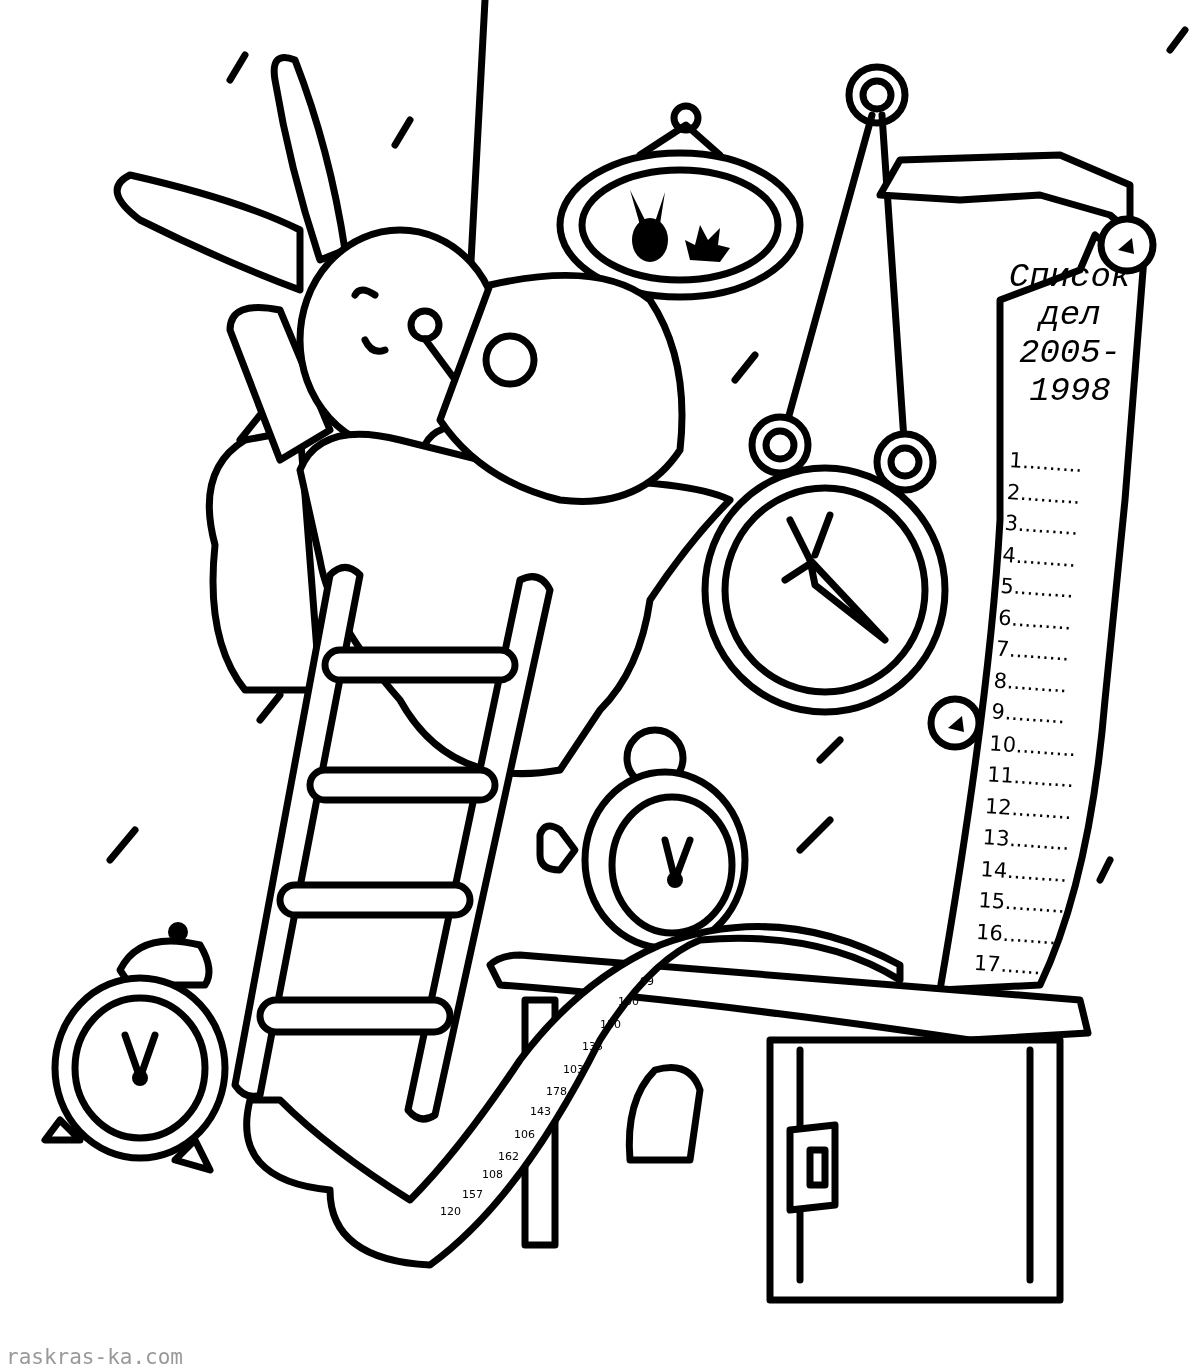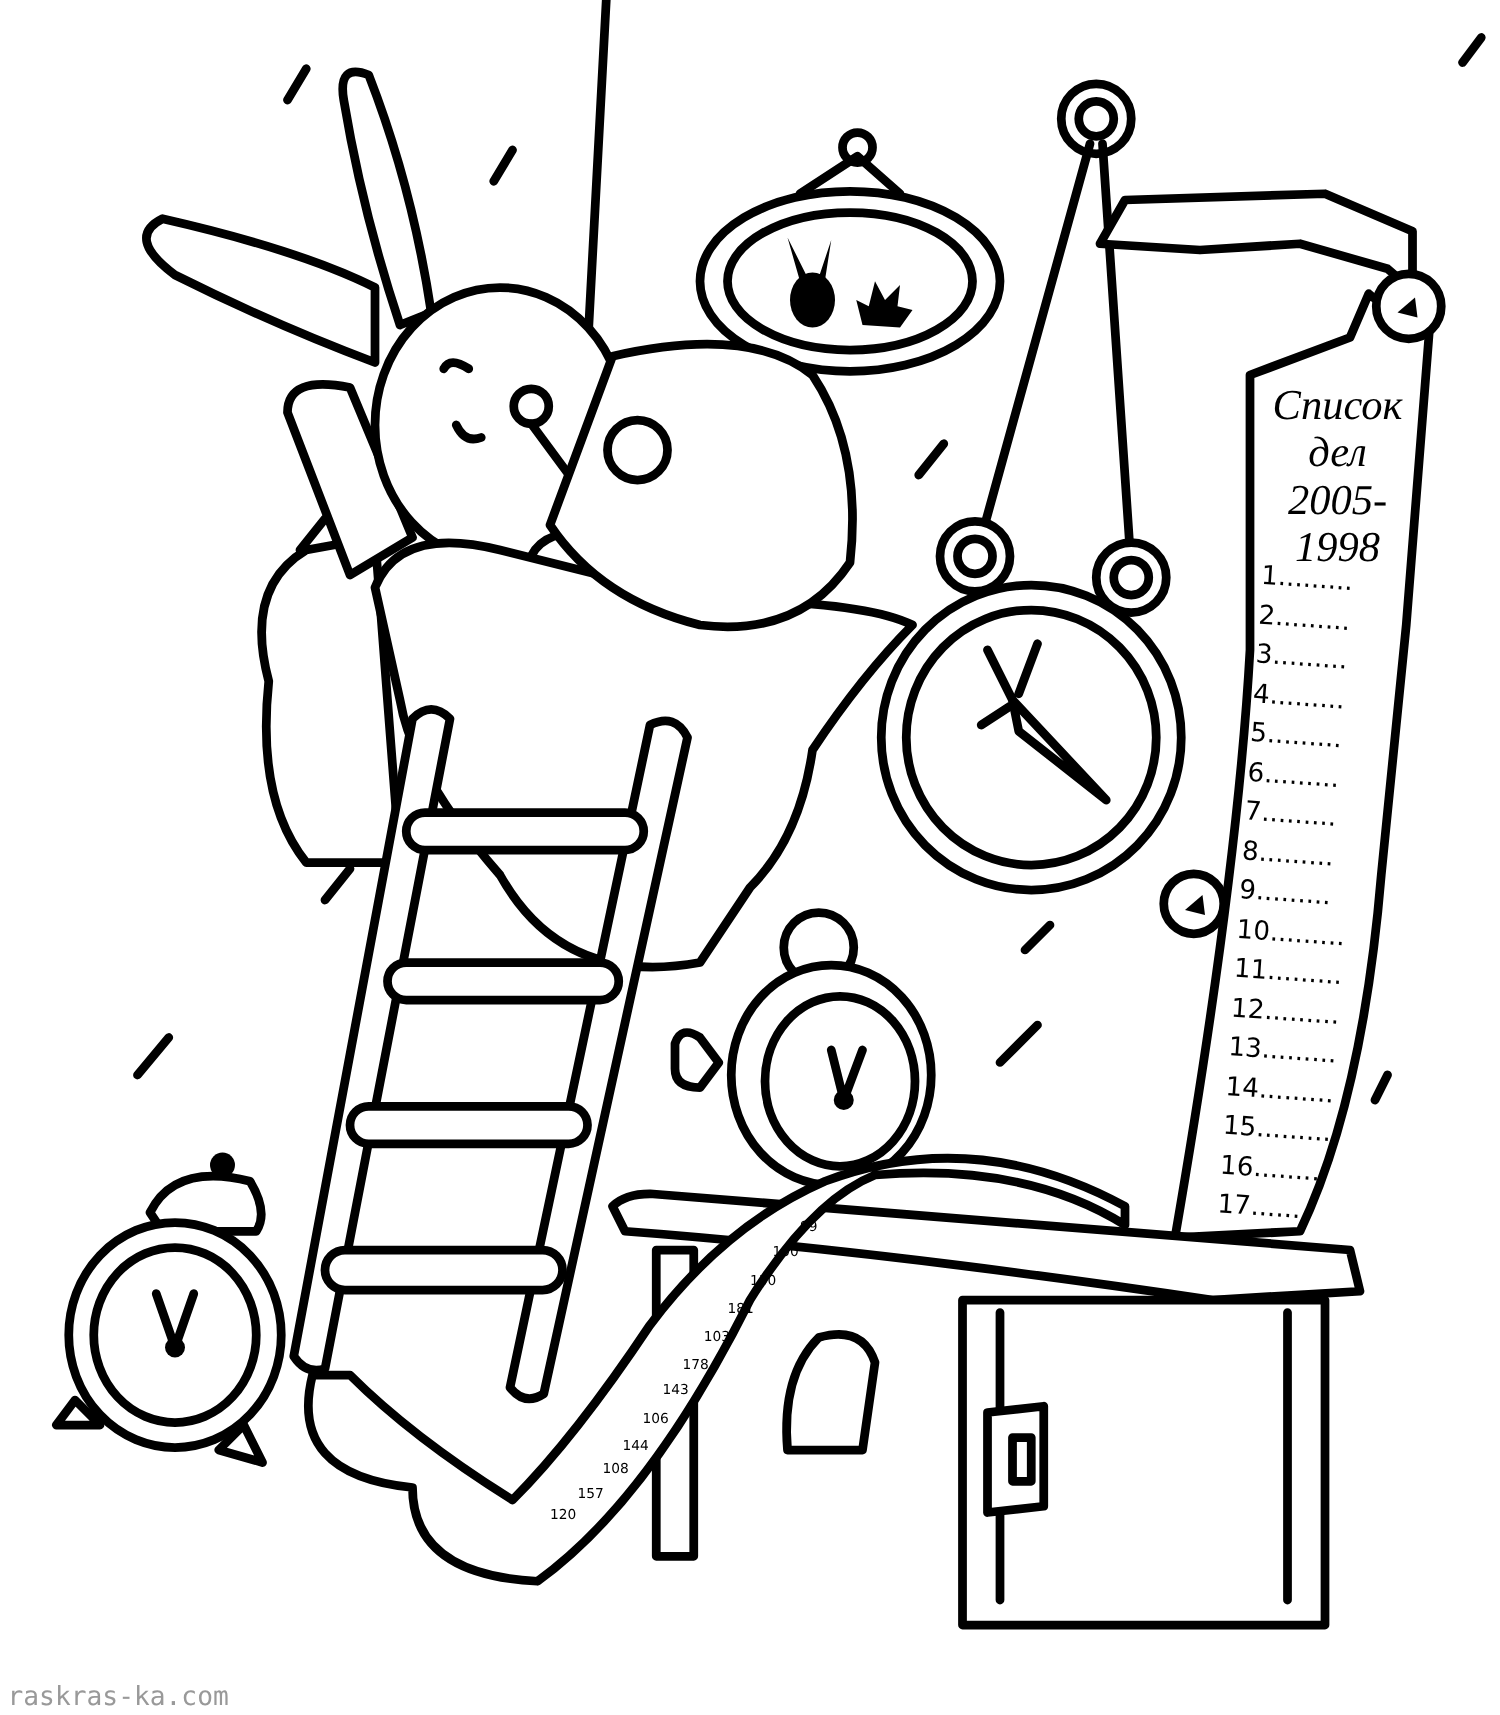--- a/index.html
+++ b/index.html
@@ -1,21 +1,21 @@
 <!DOCTYPE html>
 <html><head>
 <meta charset="utf-8">
 <style>
   html,body{margin:0;padding:0;background:#fff;}
   body{width:1200px;height:1372px;position:relative;overflow:hidden;font-family:"DejaVu Sans",sans-serif;}
   svg{position:absolute;left:0;top:0;}
   .ln{fill:none;stroke:#000;stroke-width:7;stroke-linecap:round;stroke-linejoin:round;}
   .lnw{fill:#fff;stroke:#000;stroke-width:7;stroke-linejoin:round;}
   .blk{fill:#000;}
-  .hand{position:absolute;font-family:Liberation Serif, serif;font-style:italic;color:#000;margin-top:48px;}
+  .hand{position:absolute;font-family:Liberation Mono, monospace;font-style:italic;color:#000;}
   .title{left:1000px;width:140px;text-align:center;font-size:34px;line-height:38px;}
   .list{position:absolute;font-family:"DejaVu Sans",sans-serif;font-size:21px;color:#000;}
   .list .row{height:31.5px;white-space:nowrap;}
   .credit{position:absolute;left:6px;top:1345px;font-size:21px;color:#999;font-family:"DejaVu Sans Mono",monospace;}
   .scroll2{position:absolute;font-size:11px;color:#000;}
 </style>
 </head>
 <body>
 
 <svg width="1200" height="1372" viewBox="0 0 1200 1372">
@@ -136,23 +136,23 @@
   <div class="row">13.........</div>
   <div class="row">14.........</div>
   <div class="row">15.........</div>
   <div class="row">16.........</div>
   <div class="row">17......</div>
 </div>
 
 <div class="scroll2" style="left:640px;top:975px;">99</div>
 <div class="scroll2" style="left:618px;top:995px;">100</div>
 <div class="scroll2" style="left:600px;top:1018px;">130</div>
-<div class="scroll2" style="left:582px;top:1040px;">181</div>
+<div class="scroll2" style="left:582px;top:1040px;">135</div>
 <div class="scroll2" style="left:563px;top:1063px;">103</div>
 <div class="scroll2" style="left:546px;top:1085px;">178</div>
 <div class="scroll2" style="left:530px;top:1105px;">143</div>
 <div class="scroll2" style="left:514px;top:1128px;">106</div>
-<div class="scroll2" style="left:498px;top:1150px;">144</div>
+<div class="scroll2" style="left:498px;top:1150px;">162</div>
 <div class="scroll2" style="left:482px;top:1168px;">108</div>
 <div class="scroll2" style="left:462px;top:1188px;">157</div>
 <div class="scroll2" style="left:440px;top:1205px;">120</div>
 
 <div class="credit">raskras-ka.com</div>
 
 </body></html>

